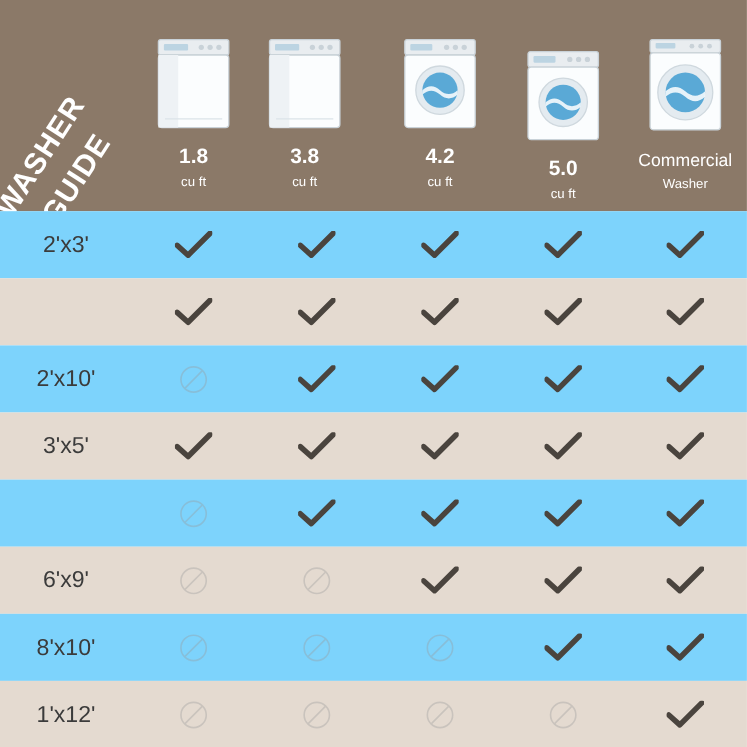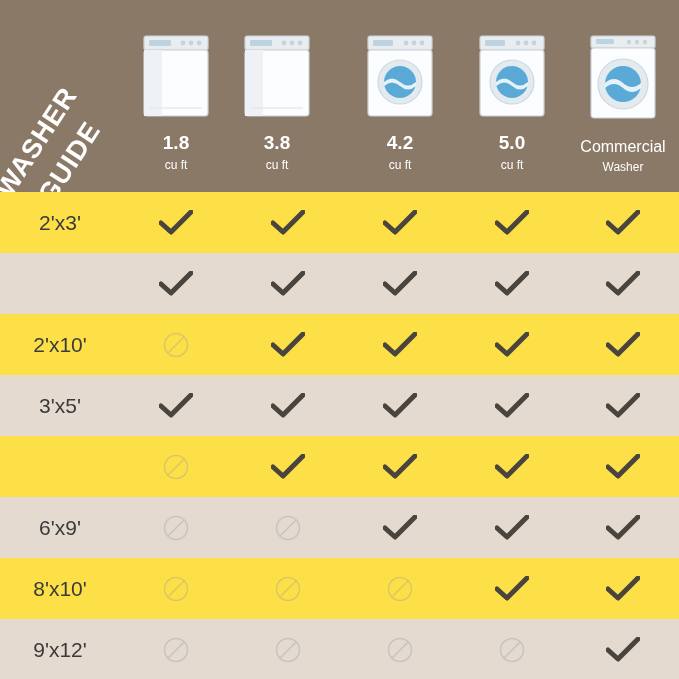--- a/index.html
+++ b/index.html
@@ -95,21 +95,21 @@
   }
 
   
   .row {
     position: absolute;
     left: 0;
     width: 679px;
     height: 61px;
   }
   .row.alt { background: #e4dad0; }
-  .row.plain { background: #fde047; }
+  .row.plain { background: #7dd3fc; }
   .row-label {
     position: absolute;
     left: 0;
     top: 0;
     width: 120px;
     height: 61px;
     display: flex;
     align-items: center;
     justify-content: center;
     font-size: 21px;
@@ -192,21 +192,21 @@
     <circle cx="50" cy="13" r="2.4" fill="#c9d2d8"></circle>
     <circle cx="58" cy="13" r="2.4" fill="#c9d2d8"></circle>
     <rect x="4" y="20" width="64" height="66" rx="3" fill="#fbfdfe" stroke="#c9d2d8" stroke-width="1.2"></rect>
     <circle cx="36" cy="52" r="22" fill="#e4ebf0" stroke="#cfd8de" stroke-width="1.2"></circle>
     <circle cx="36" cy="52" r="16" fill="#5aa9d6"></circle>
     <path d="M20 56 q8 -7 16 0 q8 7 16 0 v-4 q-8 7 -16 0 q-8 -7 -16 0 z" fill="#ffffff" opacity="0.85"></path>
   </svg>
         </div>
         <div class="col-label"><span>4.2</span><span class="sub">cu ft</span></div>
       </div>
-      <div class="col-head" style="left: 456px;">
+      <div class="col-head" style="left: 456px; margin-top: 11px;">
         <div class="washer-icon-wrap">
   <svg width="72" height="92" viewBox="0 0 72 92">
     <rect x="4" y="6" width="64" height="14" rx="2" fill="#e9edf0" stroke="#c9d2d8" stroke-width="1.2"></rect>
     <rect x="9" y="10" width="20" height="6" rx="1" fill="#bcd4e2"></rect>
     <circle cx="42" cy="13" r="2.4" fill="#c9d2d8"></circle>
     <circle cx="50" cy="13" r="2.4" fill="#c9d2d8"></circle>
     <circle cx="58" cy="13" r="2.4" fill="#c9d2d8"></circle>
     <rect x="4" y="20" width="64" height="66" rx="3" fill="#fbfdfe" stroke="#c9d2d8" stroke-width="1.2"></rect>
     <circle cx="36" cy="52" r="22" fill="#e4ebf0" stroke="#cfd8de" stroke-width="1.2"></circle>
     <circle cx="36" cy="52" r="16" fill="#5aa9d6"></circle>
@@ -428,21 +428,21 @@
             <path d="M2 13 L12 22 L32 2" fill="none" stroke="#4a443e" stroke-width="5" stroke-linecap="round" stroke-linejoin="round"></path>
           </svg>
         </div>
         <div class="cell" style="left: 567px;">
           <svg class="check" viewBox="0 0 34 26">
             <path d="M2 13 L12 22 L32 2" fill="none" stroke="#4a443e" stroke-width="5" stroke-linecap="round" stroke-linejoin="round"></path>
           </svg>
         </div>
       </div>
       <div class="row alt" style="top: 619px;">
-        <div class="row-label">9'x12'</div>
+        <div class="row-label">1'x12'</div>
         <div class="cell" style="left: 120px;">
           <svg class="nope" viewBox="0 0 26 26">
             <circle cx="13" cy="13" r="11.5" fill="none" stroke="#9a9a9a" stroke-width="1.5"></circle>
             <line x1="5" y1="21" x2="21" y2="5" stroke="#9a9a9a" stroke-width="1.5"></line>
           </svg>
         </div>
         <div class="cell" style="left: 232px;">
           <svg class="nope" viewBox="0 0 26 26">
             <circle cx="13" cy="13" r="11.5" fill="none" stroke="#9a9a9a" stroke-width="1.5"></circle>
             <line x1="5" y1="21" x2="21" y2="5" stroke="#9a9a9a" stroke-width="1.5"></line>

